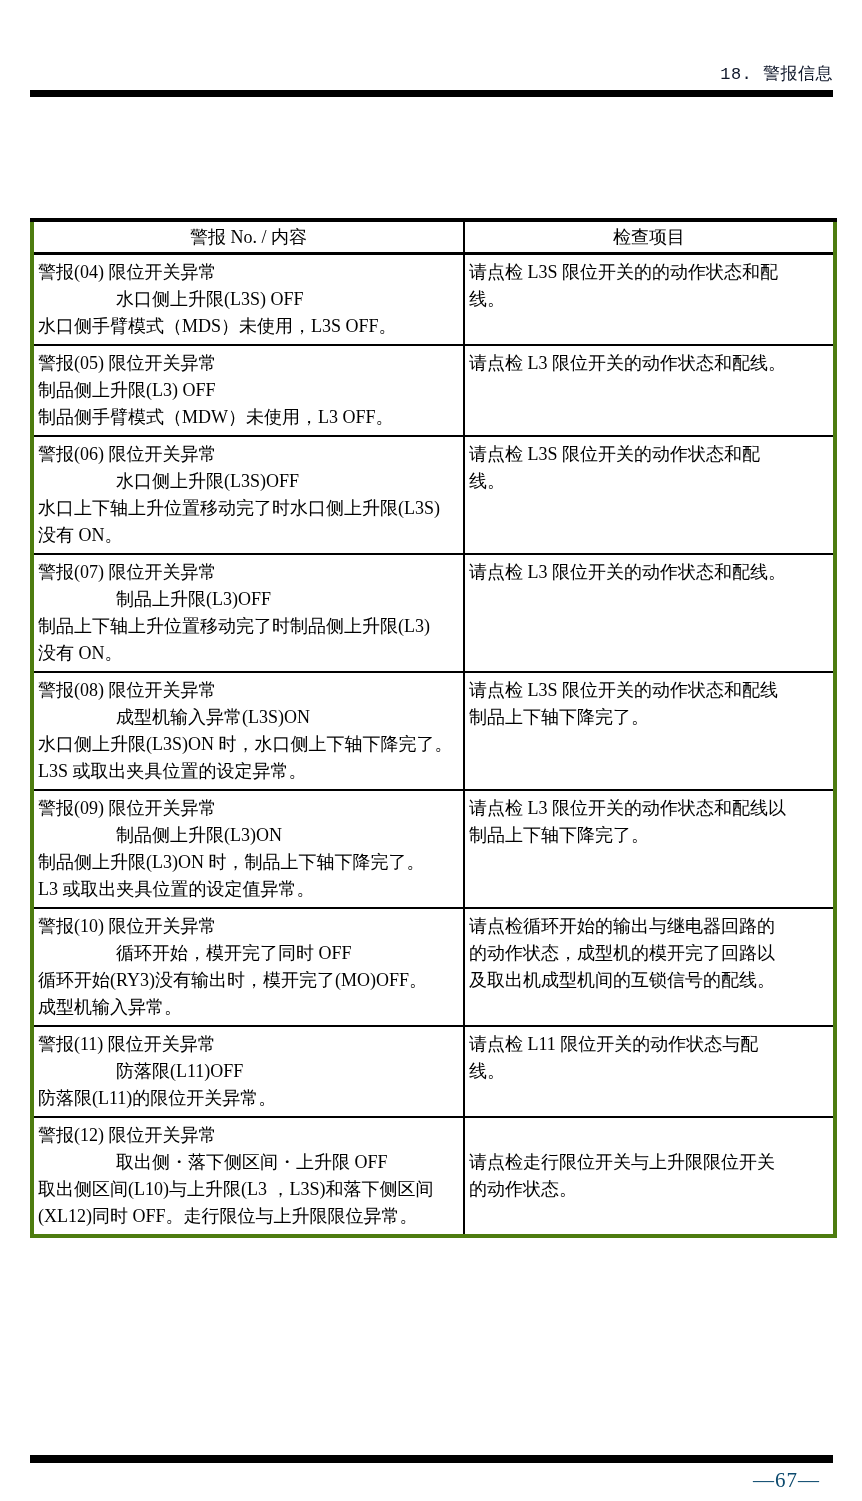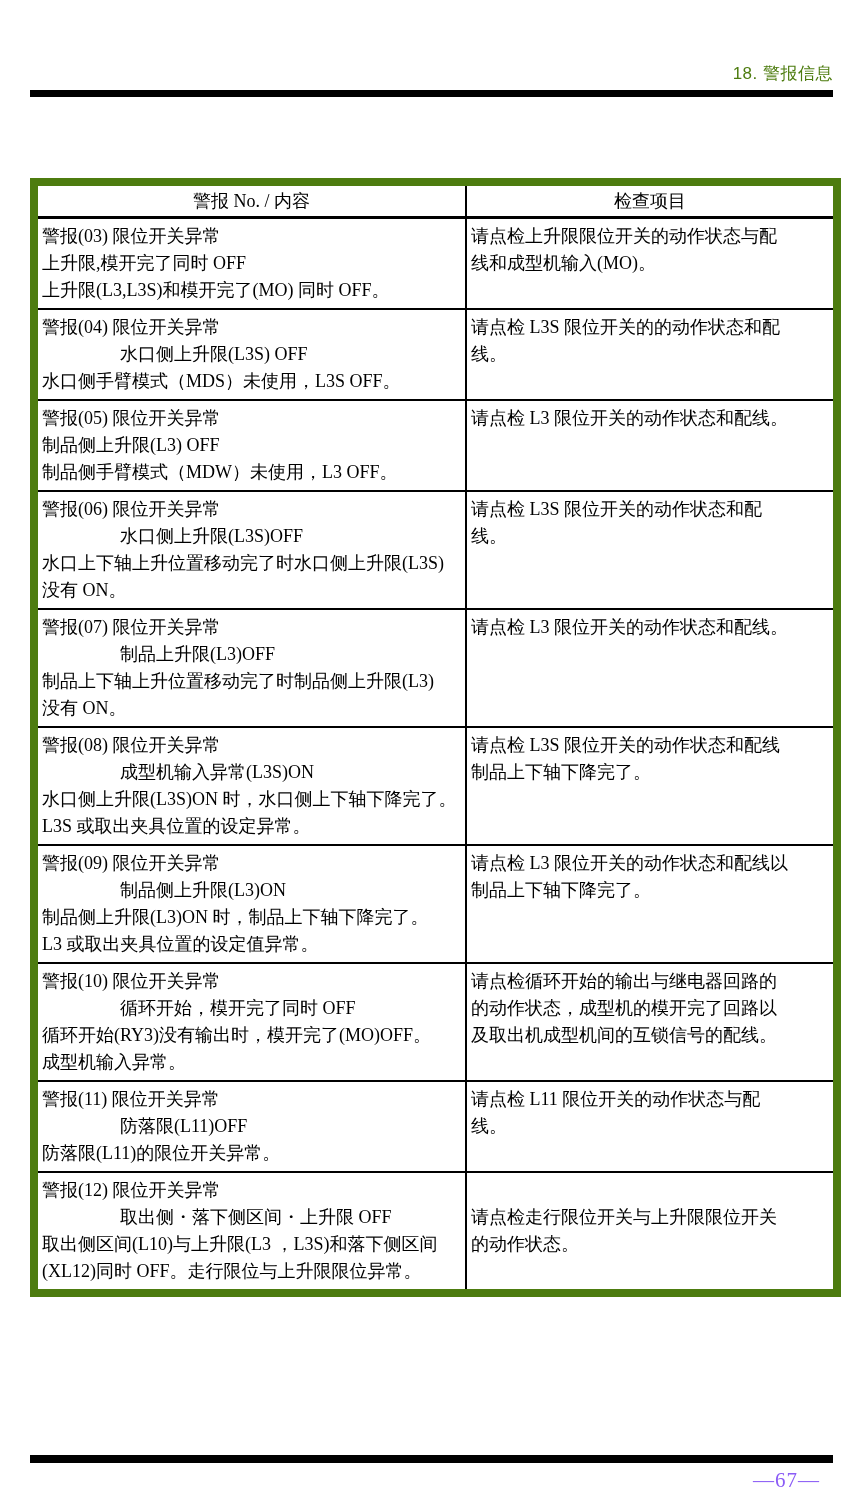--- a/index.html
+++ b/index.html
@@ -6,39 +6,39 @@
   .page{
     position:relative;
     width:862px;height:1501px;
     background:#ffffff;color:#000;
     font-family:"Liberation Serif","DejaVu Serif",serif;
     overflow:hidden;
   }
   
   .running-header{
     position:absolute;top:62px;right:29px;
-    font-family:Liberation Sans, sans-serif;
-    font-size:17px;letter-spacing:.5px;color:#4d7c0f;
+    font-family:Liberation Mono, monospace;
+    font-size:17px;letter-spacing:.5px;color:#0f172a;
   }
   .header-rule{
     position:absolute;left:30px;top:90px;width:803px;height:7px;
     background:#000;
   }
   
   .section-title{
     position:absolute;left:30px;top:131px;
     font-family:"Liberation Sans","DejaVu Sans",sans-serif;
     font-weight:bold;font-size:26px;letter-spacing:1px;color:#111;
   }
   
   .alarm-table{
     position:absolute;left:30px;top:178px;width:803px;
     border-collapse:collapse;table-layout:fixed;
   }
-  .alarm-table{border:8px solid #4d7c0f;}
+  .alarm-table{border:4px solid #4d7c0f;margin-top:40px;}
   .alarm-table th{
     border:2px solid #000;border-top:4px solid #000;border-bottom:3px solid #000;
     font-weight:normal;font-size:18px;height:30px;
     text-align:center;vertical-align:middle;padding:0;
   }
   .alarm-table col.c1{width:432px;}
   .alarm-table col.c2{width:371px;}
   .alarm-table td{
     border:2px solid #000;
     vertical-align:top;
@@ -50,21 +50,21 @@
   .line.indent{padding-left:78px;}
   .check-line{}
   
   .footer-rule{
     position:absolute;left:30px;top:1455px;width:803px;height:8px;
     background:#000;
   }
   .page-number{
     position:absolute;top:1468px;right:42px;
     font-family:"Liberation Serif","DejaVu Serif",serif;
-    font-size:21px;letter-spacing:1px;color:#8b5cf6;
+    font-size:21px;letter-spacing:1px;color:#0c4a6e;
   }
 </style>
 </head>
 <body>
 
 <div class="page">
 
   <div class="running-header">18. 警报信息</div>
 
   <div class="header-rule"></div>
@@ -75,31 +75,20 @@
         <col class="c1">
         <col class="c2">
       </colgroup>
     <thead>
       <tr>
         <th>警报 No. / 内容</th>
         <th>检查项目</th>
       </tr>
     </thead>
     <tbody>
-        <tr>
-          <td>
-            <div class="line">警报(03) 限位开关异常</div>
-            <div class="line">上升限,模开完了同时 OFF</div>
-            <div class="line">上升限(L3,L3S)和模开完了(MO) 同时 OFF。</div>
-          </td>
-          <td>
-            <div class="check-line">请点检上升限限位开关的动作状态与配</div>
-            <div class="check-line">线和成型机输入(MO)。</div>
-          </td>
-        </tr>
         <tr>
           <td>
             <div class="line">警报(04) 限位开关异常</div>
             <div class="line indent">水口侧上升限(L3S) OFF</div>
             <div class="line">水口侧手臂模式（MDS）未使用，L3S OFF。</div>
           </td>
           <td>
             <div class="check-line">请点检 L3S 限位开关的的动作状态和配</div>
             <div class="check-line">线。</div>
           </td>

